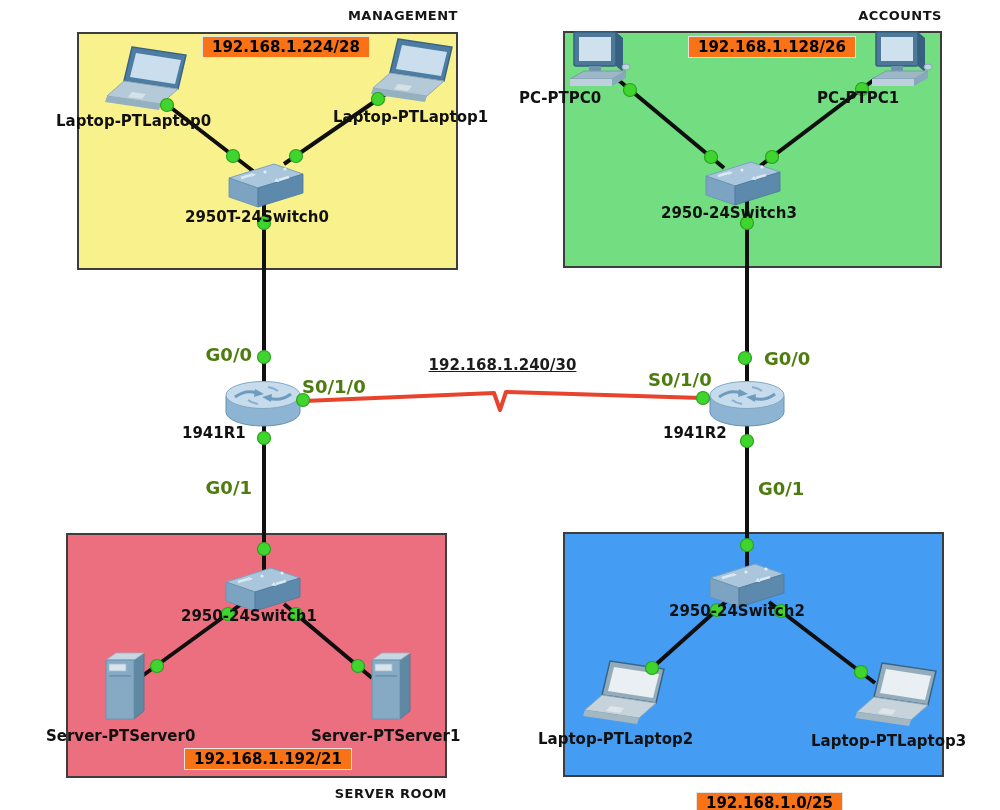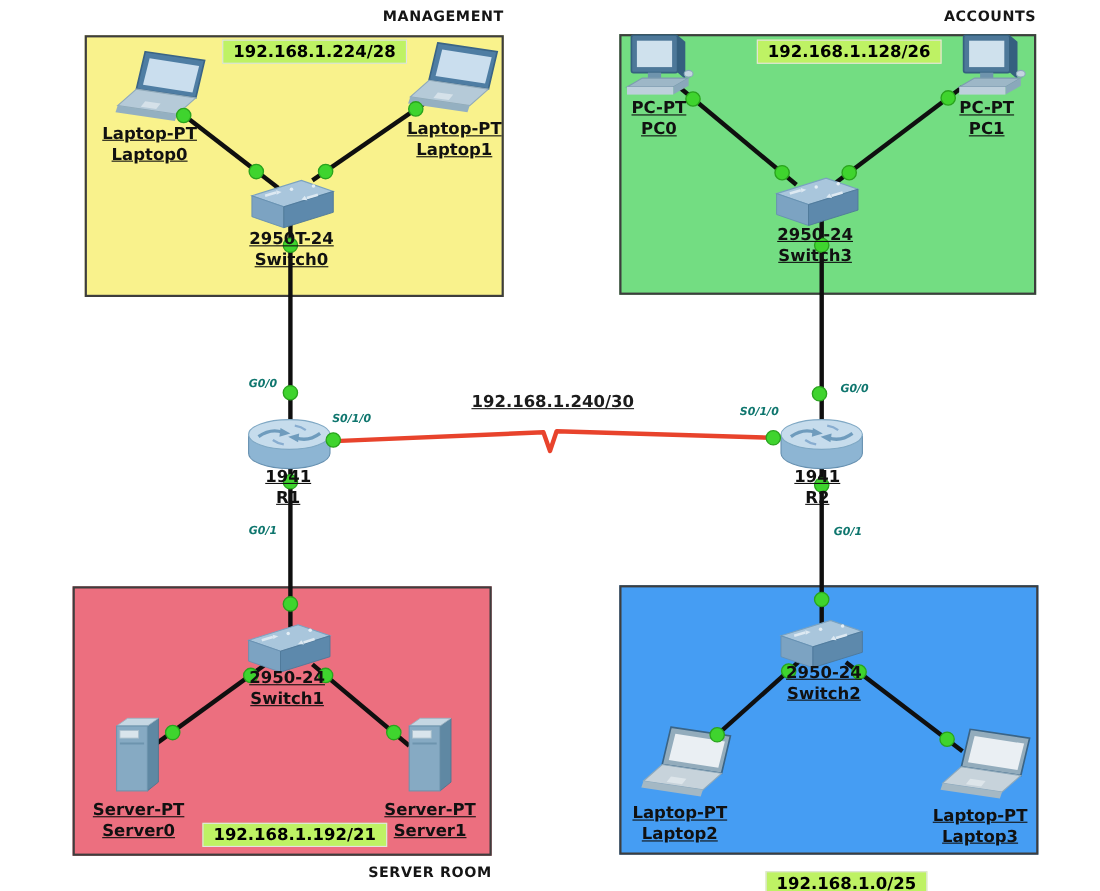--- a/index.html
+++ b/index.html
@@ -4,26 +4,26 @@
 <style>
   html,body{margin:0;padding:0;background:#ffffff;}
   body{width:1000px;height:810px;position:relative;font-family:"DejaVu Sans",sans-serif;overflow:hidden;}
   .layer{position:absolute;left:0;top:0;}
   .zone{position:absolute;border:2px solid #3d3d3d;box-sizing:border-box;}
   .zone.management{left:77px;top:32px;width:381px;height:238px;background:#f9f28c;}
   .zone.accounts{left:563px;top:31px;width:379px;height:237px;background:#73dd82;}
   .zone.server-room{left:66px;top:533px;width:381px;height:245px;background:#ec6f7f;}
   .zone.sales{left:563px;top:532px;width:381px;height:245px;background:#459df3;}
   .zone-title{position:absolute;font-size:13px;font-weight:700;color:#151515;text-align:right;letter-spacing:.5px;}
-  .ip-note{position:absolute;background:#bef264;border:1px solid #e3e3e3;padding:1px 9px;font-size:15px;font-weight:600;color:#000;white-space:nowrap;}
+  .ip-note{position:absolute;background:#f97316;border:1px solid #e3e3e3;padding:1px 9px;font-size:15px;font-weight:600;color:#000;white-space:nowrap;}
   .wan-label{position:absolute;left:415px;top:356px;width:175px;text-align:center;font-size:15px;font-weight:600;color:#1c1c1c;white-space:nowrap;text-decoration:underline;}
   .device{position:absolute;}
   .device svg{width:100%;height:100%;display:block;}
-  .dev-label{position:absolute;width:160px;text-align:center;font-size:15px;font-weight:600;line-height:19px;color:#111;display:flex;flex-direction:column;text-decoration:underline;}
-  .port-label{position:absolute;font-size:10px;font-weight:600;color:#0f766e;white-space:nowrap;font-style:italic;}
+  .dev-label{position:absolute;width:160px;text-align:left;font-size:15px;font-weight:600;line-height:19px;color:#111;display:flex;}
+  .port-label{position:absolute;font-size:18px;font-weight:600;color:#4d7c0f;white-space:nowrap;}
   .eth{stroke:#0f0f0f;stroke-width:4;}
   .serial{stroke:#e8432c;stroke-width:4;fill:none;stroke-linejoin:round;stroke-linecap:round;}
   .dot{fill:#3fd42e;stroke:#29a31d;stroke-width:1.2;}
   .silver{--lap-frame:#93acbc;--lap-display:#eaeff3;--lap-deck:#c7d3db;--lap-edge:#a4b8c4;--lap-pad:#dde5ea;}
 </style>
 </head>
 <body>
 
 <svg width="0" height="0" style="position:absolute" aria-hidden="true">
   <defs>

